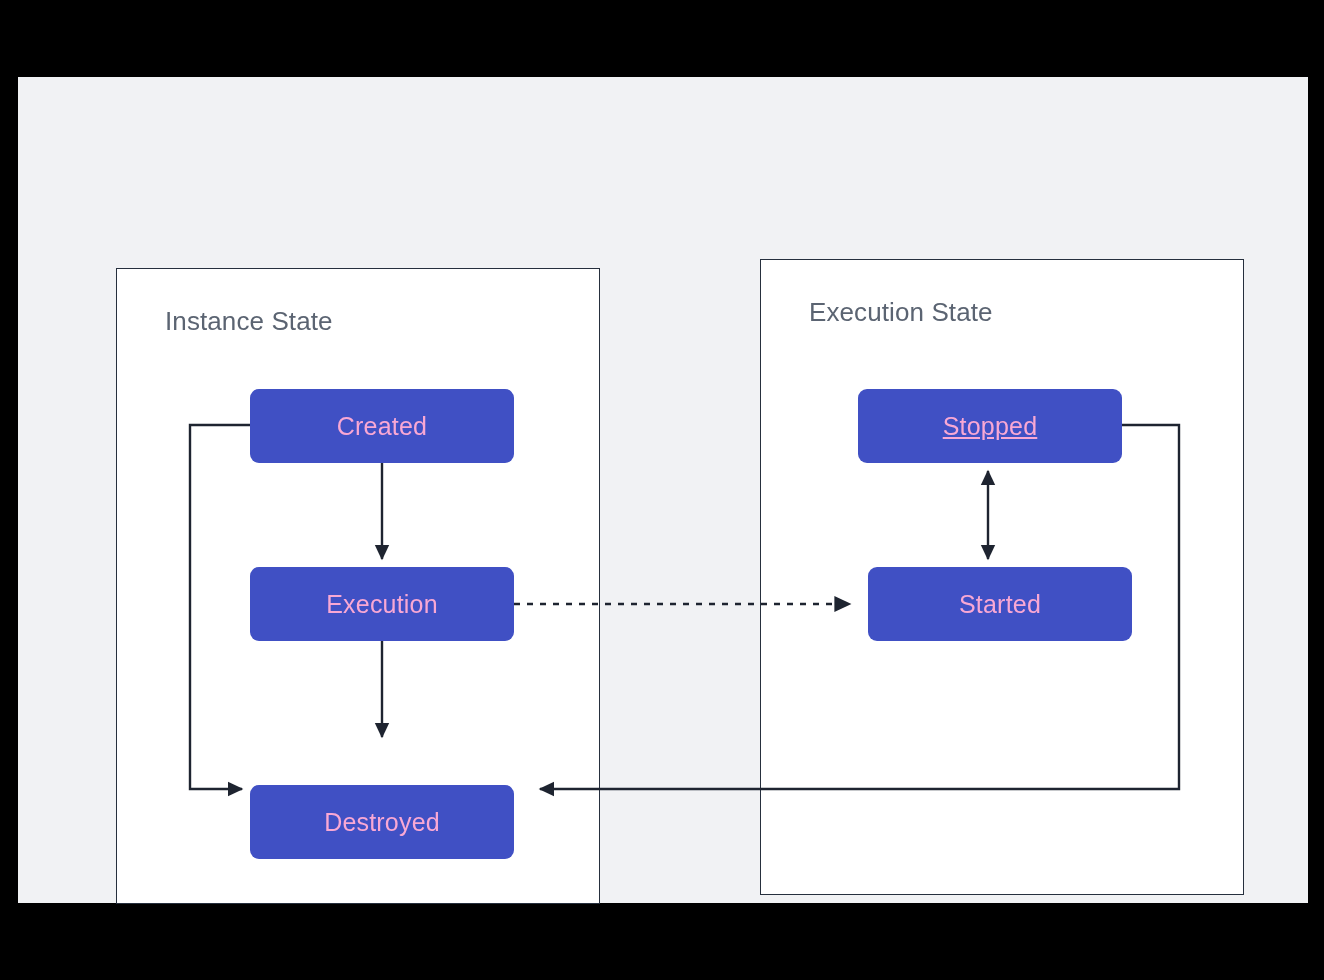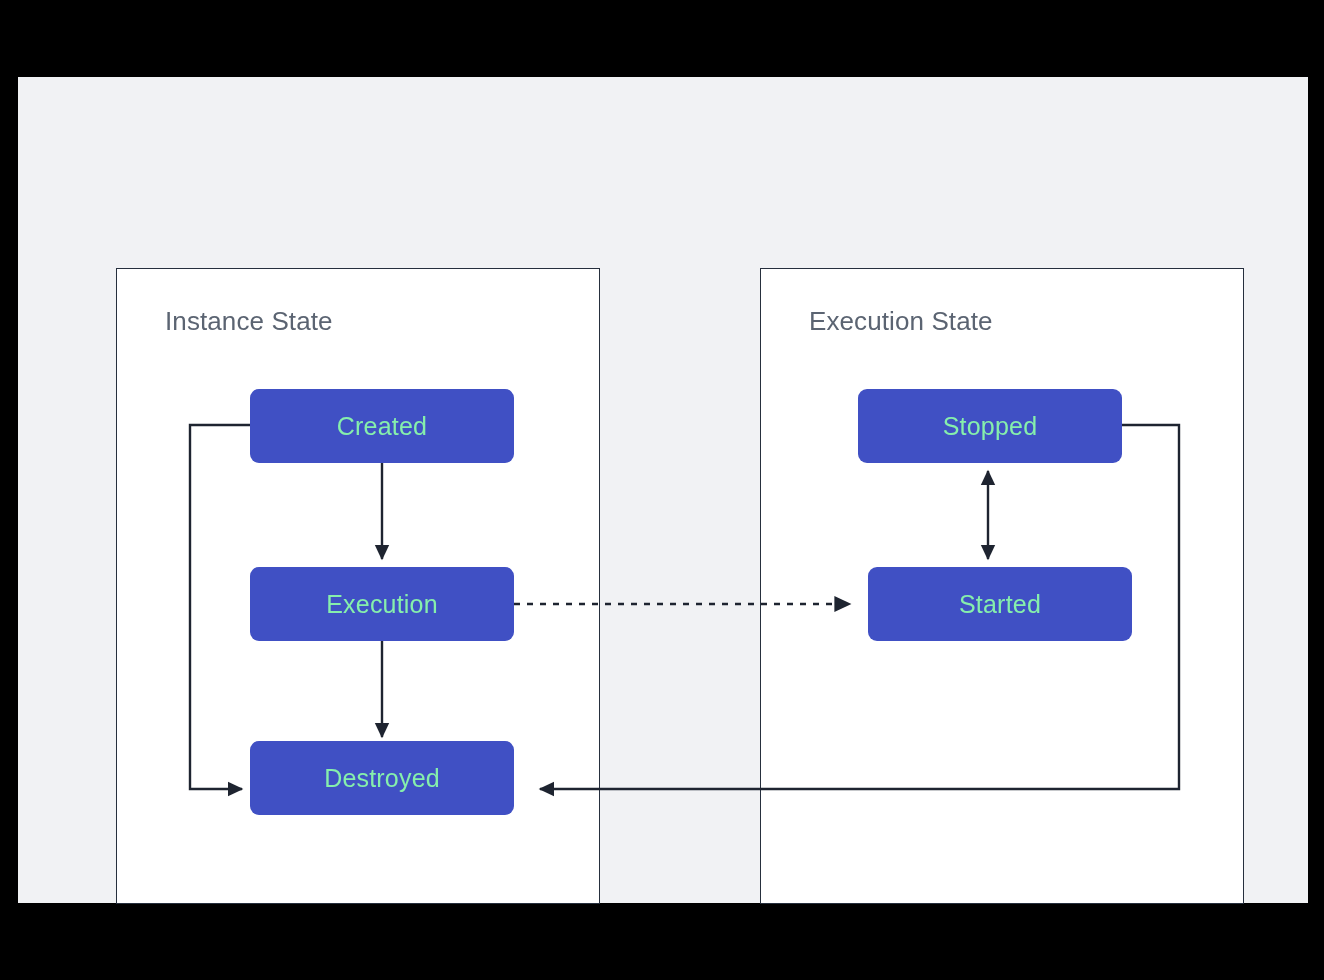--- a/index.html
+++ b/index.html
@@ -39,21 +39,21 @@
     box-sizing: border-box;
   }
   #panel-instance {
     left: 98px;
     top: 191px;
     width: 484px;
     height: 636px;
   }
   #panel-execution {
     left: 742px;
-    top: 191px;
+    top: 182px;
     width: 484px;
     height: 636px;
   }
   .panel-title {
     position: absolute;
     left: 48px;
     top: 37px;
     font-size: 26px;
     font-weight: 400;
     color: #5b6472;
@@ -64,30 +64,30 @@
   
   .node {
     position: absolute;
     width: 264px;
     height: 74px;
     background: #4050c4;
     border-radius: 9px;
     display: flex;
     align-items: center;
     justify-content: center;
-    color: #86efac;
+    color: #f9a8d4;
     font-size: 25px;
     font-weight: 400;
     letter-spacing: 0.2px;
     box-sizing: border-box;
   }
   #node-created   { left: 232px; top: 312px; }
   #node-resolved  { left: 232px; top: 490px; }
-  #node-destroyed { left: 232px; top: 664px; }
-  #node-stopped   { left: 840px; top: 312px; }
+  #node-destroyed { left: 232px; top: 708px; }
+  #node-stopped   { left: 840px; top: 312px; text-decoration: underline; }
   #node-started   { left: 840px; top: 490px; margin-left: 10px; }
 
   
   #edges {
     position: absolute;
     left: 0;
     top: 0;
     width: 1324px;
     height: 980px;
     pointer-events: none;

